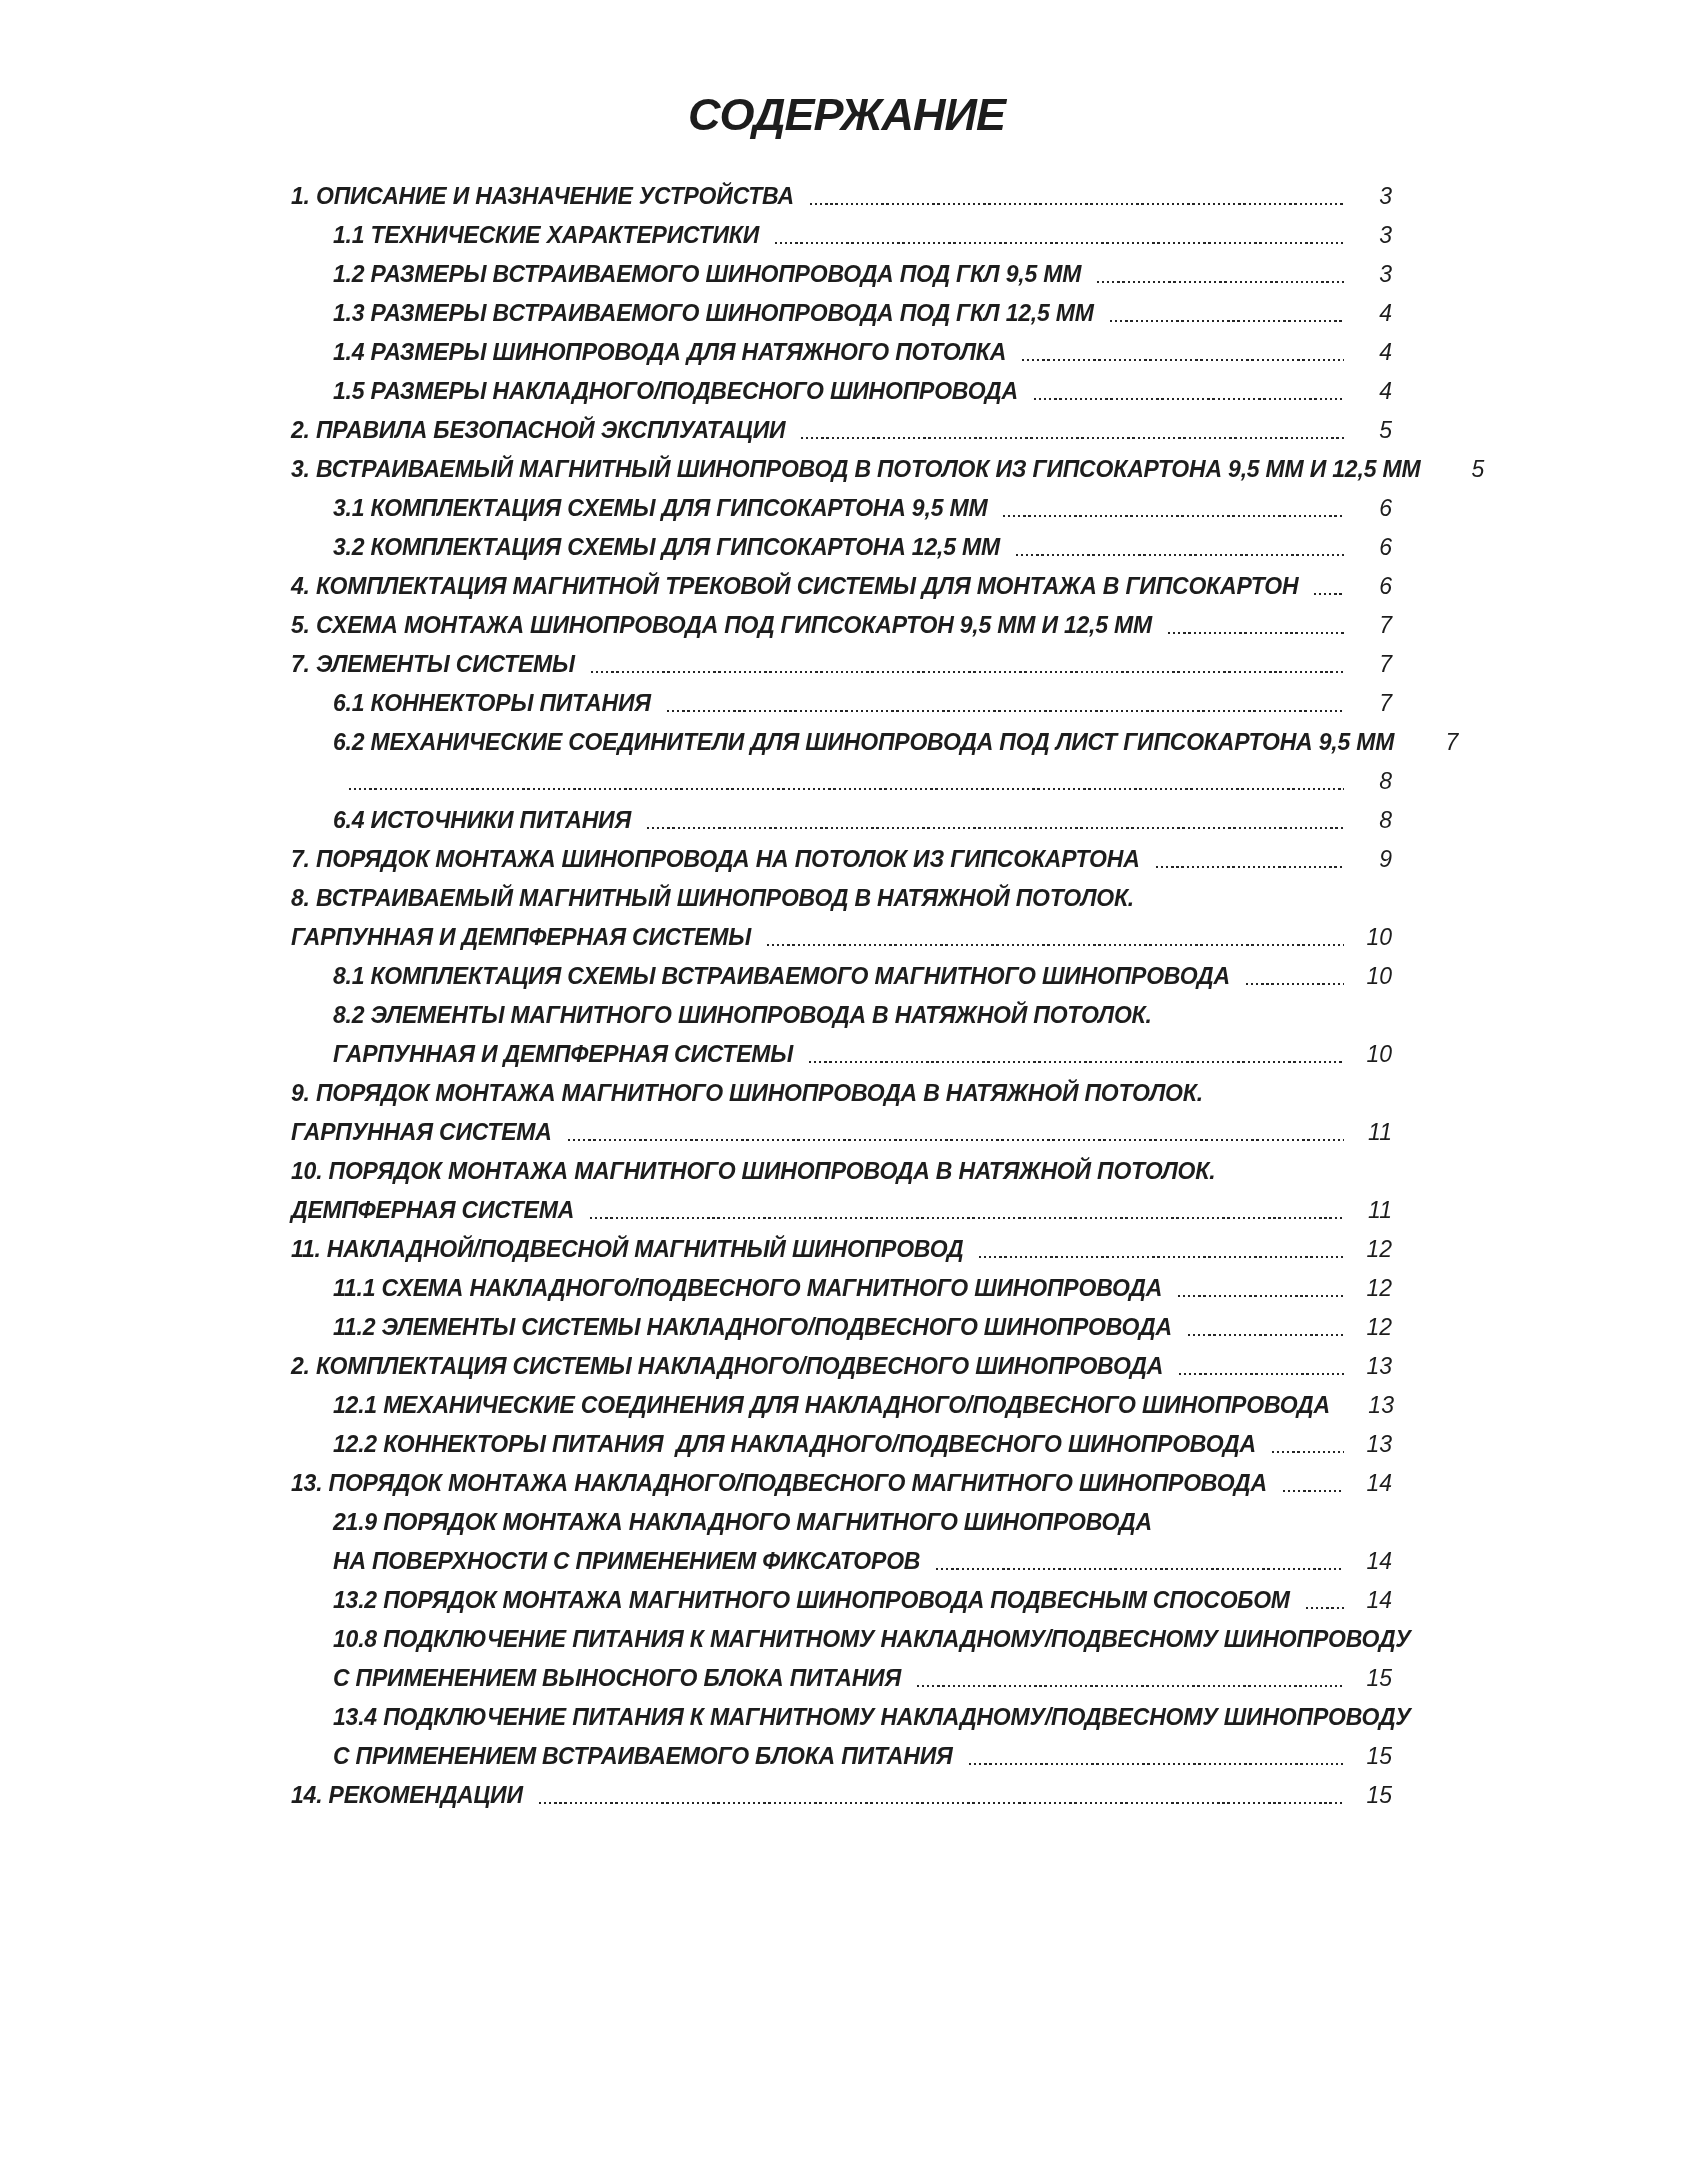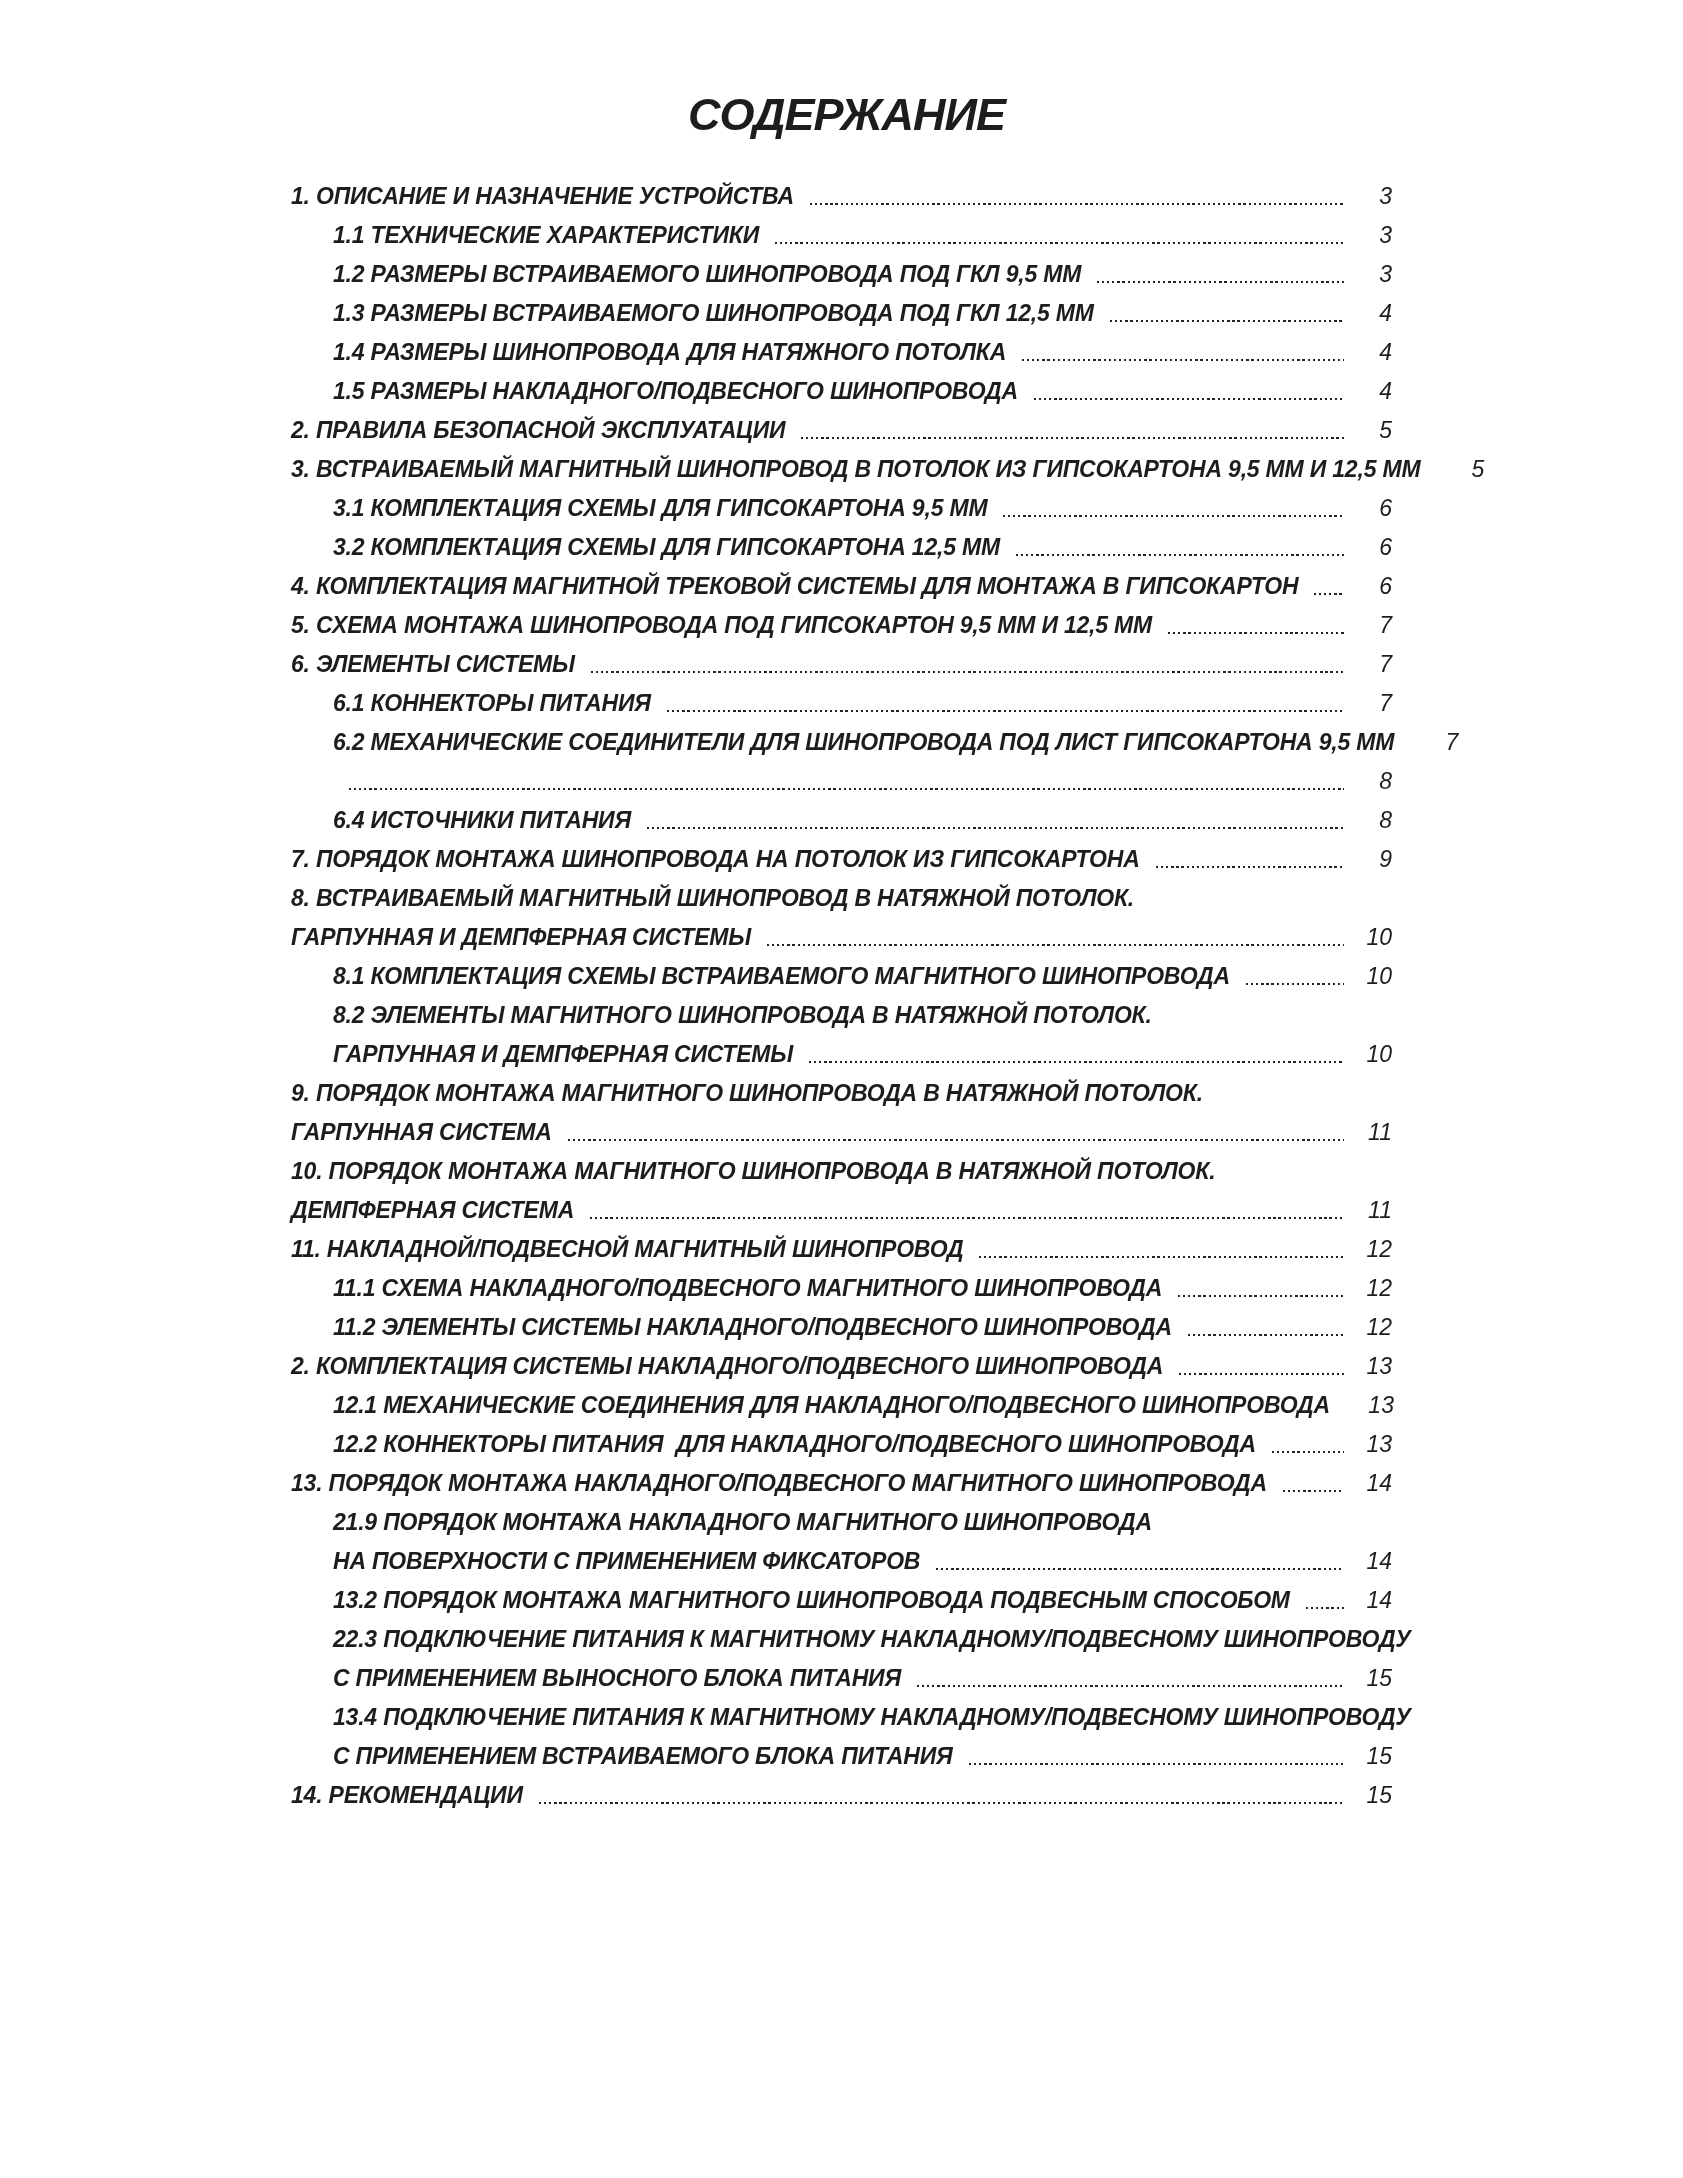--- a/index.html
+++ b/index.html
@@ -136,21 +136,21 @@
     <span class="entry-text">4. КОМПЛЕКТАЦИЯ МАГНИТНОЙ ТРЕКОВОЙ СИСТЕМЫ ДЛЯ МОНТАЖА В ГИПСОКАРТОН</span>
     <span class="leader"></span>
     <span class="pagenum">6</span>
   </div>
       <div class="row lvl-0">
     <span class="entry-text">5. СХЕМА МОНТАЖА ШИНОПРОВОДА ПОД ГИПСОКАРТОН 9,5 ММ И 12,5 ММ</span>
     <span class="leader"></span>
     <span class="pagenum">7</span>
   </div>
       <div class="row lvl-0">
-    <span class="entry-text">6. ЭЛЕМЕНТЫ СИСТЕМЫ</span>
+    <span class="entry-text">7. ЭЛЕМЕНТЫ СИСТЕМЫ</span>
     <span class="leader"></span>
     <span class="pagenum">7</span>
   </div>
       <div class="row lvl-1">
     <span class="entry-text">6.1 КОННЕКТОРЫ ПИТАНИЯ</span>
     <span class="leader"></span>
     <span class="pagenum">7</span>
   </div>
       <div class="row lvl-1">
     <span class="entry-text">6.2 МЕХАНИЧЕСКИЕ СОЕДИНИТЕЛИ ДЛЯ ШИНОПРОВОДА ПОД ЛИСТ ГИПСОКАРТОНА 9,5 ММ</span>
@@ -255,21 +255,21 @@
     <span class="entry-text">НА ПОВЕРХНОСТИ С ПРИМЕНЕНИЕМ ФИКСАТОРОВ</span>
     <span class="leader"></span>
     <span class="pagenum">14</span>
   </div>
       <div class="row lvl-1">
     <span class="entry-text">13.2 ПОРЯДОК МОНТАЖА МАГНИТНОГО ШИНОПРОВОДА ПОДВЕСНЫМ СПОСОБОМ</span>
     <span class="leader"></span>
     <span class="pagenum">14</span>
   </div>
       <div class="row lvl-1 no-page">
-    <span class="entry-text">22.3 ПОДКЛЮЧЕНИЕ ПИТАНИЯ К МАГНИТНОМУ НАКЛАДНОМУ/ПОДВЕСНОМУ ШИНОПРОВОДУ</span>
+    <span class="entry-text">10.8 ПОДКЛЮЧЕНИЕ ПИТАНИЯ К МАГНИТНОМУ НАКЛАДНОМУ/ПОДВЕСНОМУ ШИНОПРОВОДУ</span>
 
   </div>
       <div class="row lvl-1">
     <span class="entry-text">С ПРИМЕНЕНИЕМ ВЫНОСНОГО БЛОКА ПИТАНИЯ</span>
     <span class="leader"></span>
     <span class="pagenum">15</span>
   </div>
       <div class="row lvl-1 no-page">
     <span class="entry-text">13.4 ПОДКЛЮЧЕНИЕ ПИТАНИЯ К МАГНИТНОМУ НАКЛАДНОМУ/ПОДВЕСНОМУ ШИНОПРОВОДУ</span>
 

